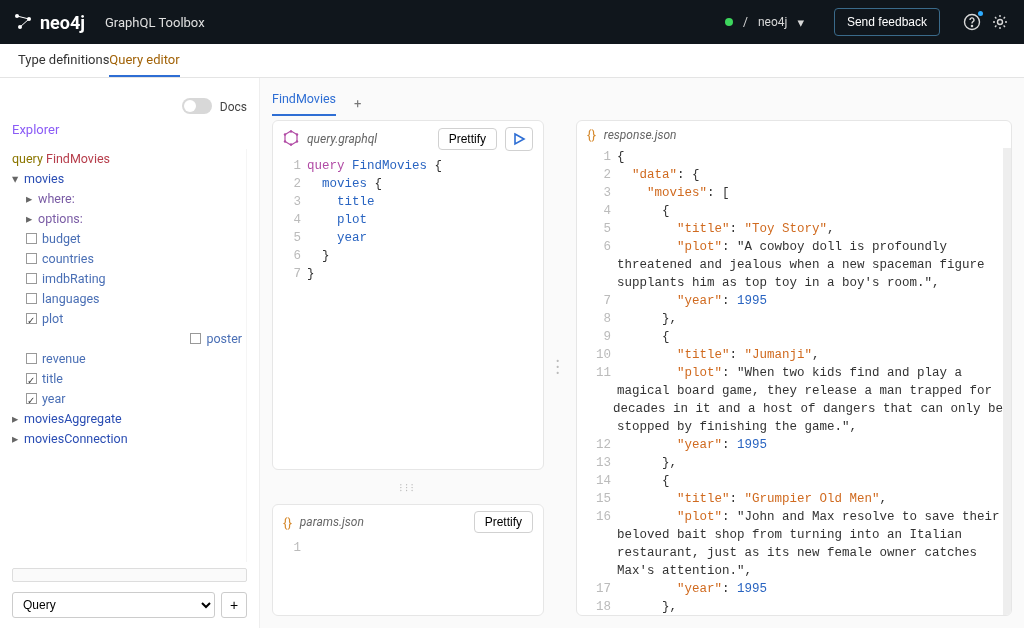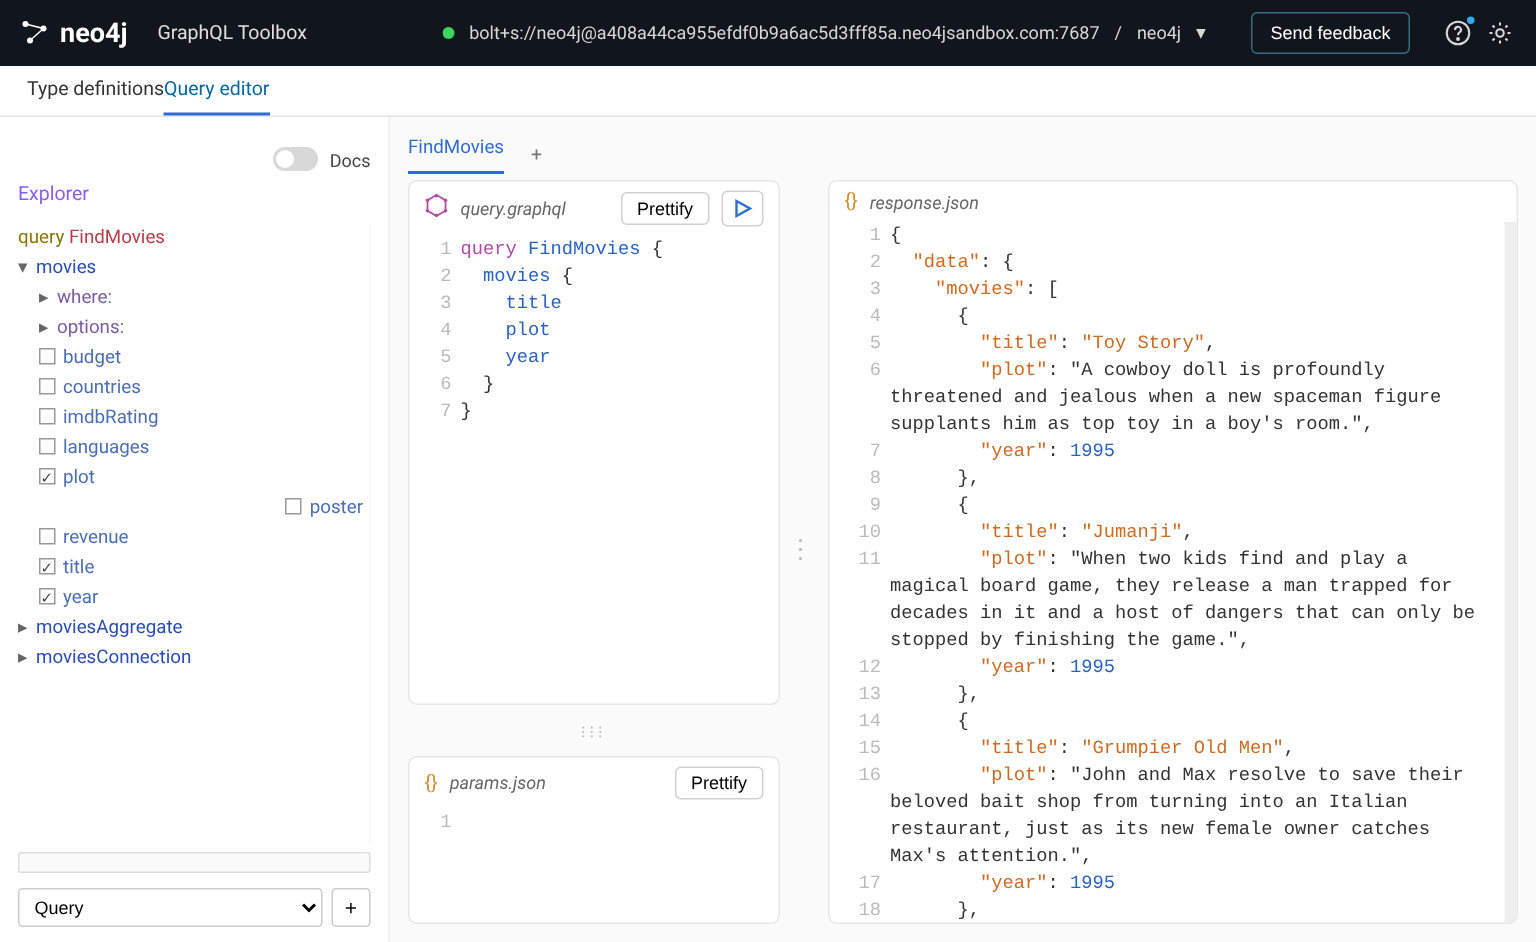--- a/index.html
+++ b/index.html
@@ -46,21 +46,21 @@
     
     .subnav {
       height: 34px;
       background: #fff;
       border-bottom: 1px solid #e4e4e4;
       display:flex;
       align-items:flex-end;
       padding: 0 18px;
     }
     .subnav .tab { padding-bottom: 8px; border-bottom:2px solid transparent; color:#333; font-size:13px;}
-    .subnav .tab.active { color:#0369a1; border-bottom-color:#2e6ed4;}
+    .subnav .tab.active { color:#a16207; border-bottom-color:#2e6ed4;}
     
     .main {
       display:flex;
       height: calc(628px - 44px - 34px);
       background: #fafafa;
     }
     .sidebar {
       width: 260px;
       background:#fff;
       border-right:1px solid #eee;
@@ -96,21 +96,21 @@
       flex:1;
       padding: 8px 12px 12px 12px;
       display:flex;
       flex-direction:column;
       overflow:hidden;
     }
     .tabs-row { display:flex; align-items:center; gap:18px; height:34px;}
     .ed-tab { font-size:12.5px; color:#2e6ed4; padding-bottom:8px; border-bottom:2px solid #2e6ed4;}
     .add-tab { color:#777;}
     .columns { flex:1; display:flex; gap:12px; overflow:hidden;}
-    .editor-col { width:248px; display:flex; flex-direction:column; gap:10px;}
+    .editor-col { width:272px; display:flex; flex-direction:column; gap:10px;}
     .response-col { flex:1; background:#fff; border:1px solid #e6e6e6; border-radius:6px; display:flex; flex-direction:column; overflow:hidden;}
     .card { background:#fff; border:1px solid #e6e6e6; border-radius:6px; display:flex; flex-direction:column;}
     .card.top { flex:0 0 350px;}
     .card.bottom { flex:1;}
     .card-hdr { display:flex; align-items:center; padding:6px 10px; gap:8px;}
     .file-icon { color:#b14ba5;}
     .file-icon.orange { color:#d68a2e;}
     .file-name { font-size:12px; color:#666; font-style:italic;}
     .prettify-btn { margin-left:auto; border:1px solid #d1d1d1; background:#fff; padding:3px 10px; border-radius:4px; font-size:12px; cursor:pointer;}
     .run-btn { color:#2e6ed4; border:1px solid #d1d1d1; border-radius:4px; padding:0 6px; height:24px; display:flex; align-items:center; justify-content:center;}
@@ -151,21 +151,20 @@
           <line x1="3" y1="3" x2="15" y2="6" stroke="#fff" stroke-width="1"></line>
           <line x1="15" y1="6" x2="6" y2="14" stroke="#fff" stroke-width="1"></line>
         </svg>
     </span>
     <span>neo4j</span>
   </div>
   <div class="app-title">GraphQL Toolbox</div>
   <div class="spacer"></div>
   <div class="conn-area">
     <span class="conn-dot"></span>
-    <span class="conn-url">bolt+s://neo4j@a408a44ca955efdf0b9a6ac5d3fff85a.neo4jsandbox.com:7687</span>
     <span class="conn-db"> / </span>
     <span class="conn-db">neo4j</span>
     <span class="chev">▾</span>
   </div>
   <button class="feedback-btn">Send feedback</button>
   <div class="hdr-icon">
     <svg width="18" height="18" viewBox="0 0 18 18" fill="none" stroke="currentColor" stroke-width="1.4">
         <circle cx="9" cy="9" r="7.5"></circle>
         <path d="M7 7a2 2 0 1 1 3 1.6c-.8.5-1 1-1 1.9"></path>
         <circle cx="9" cy="13" r="0.6" fill="currentColor"></circle>

